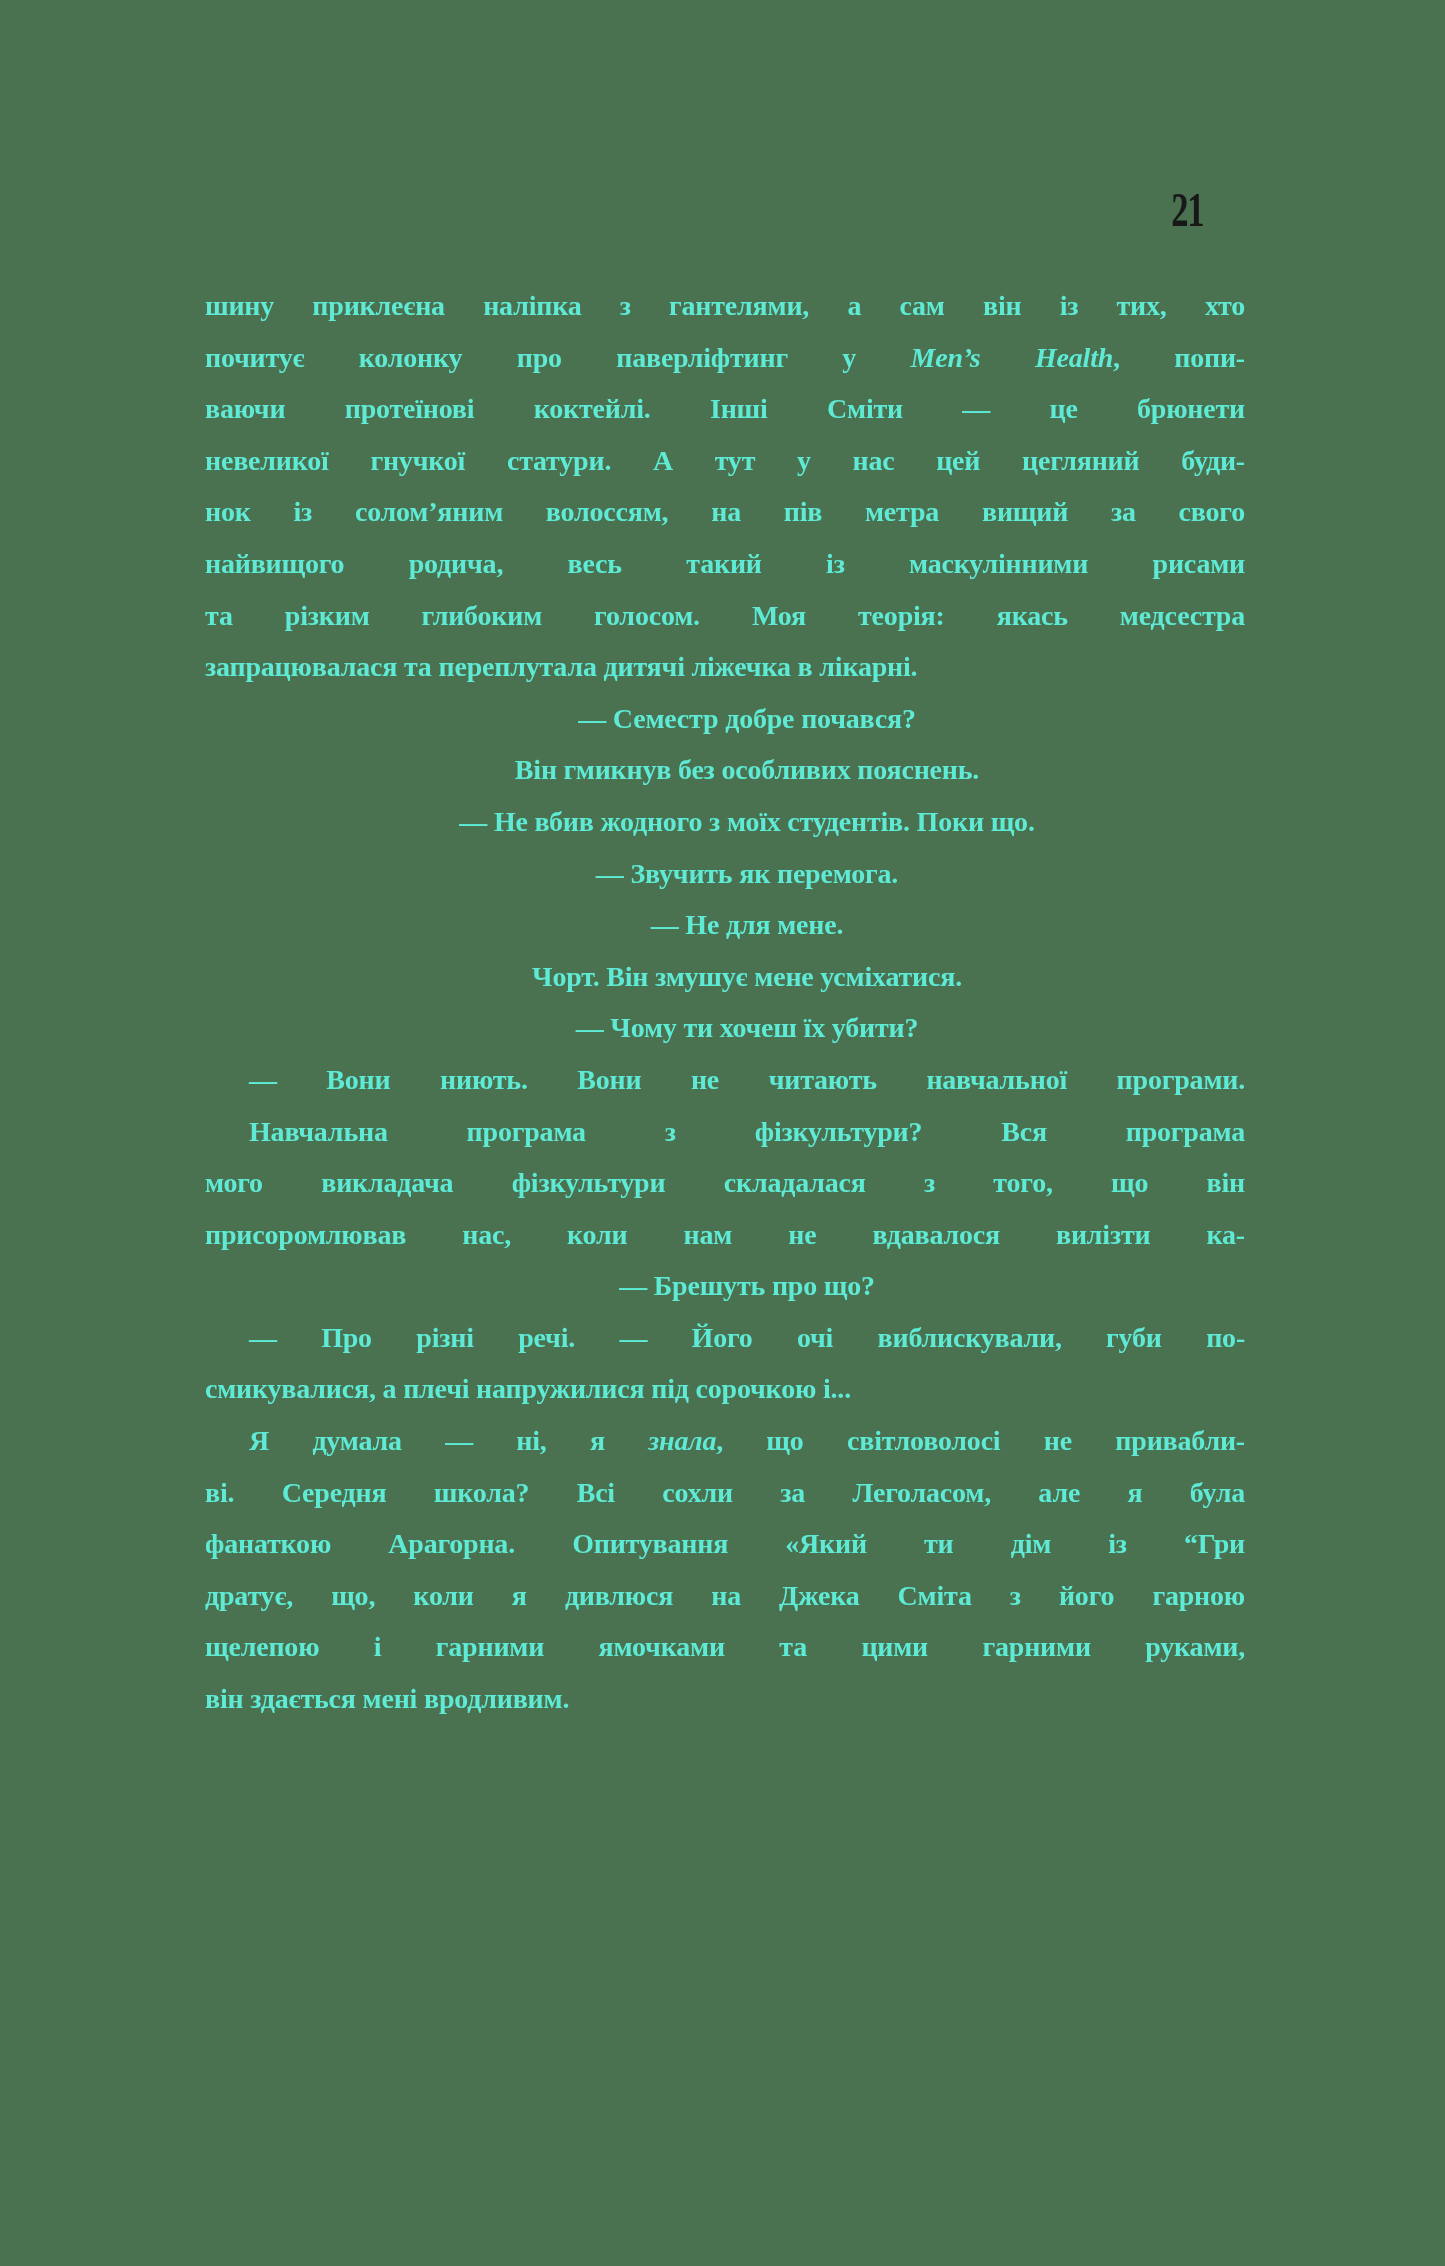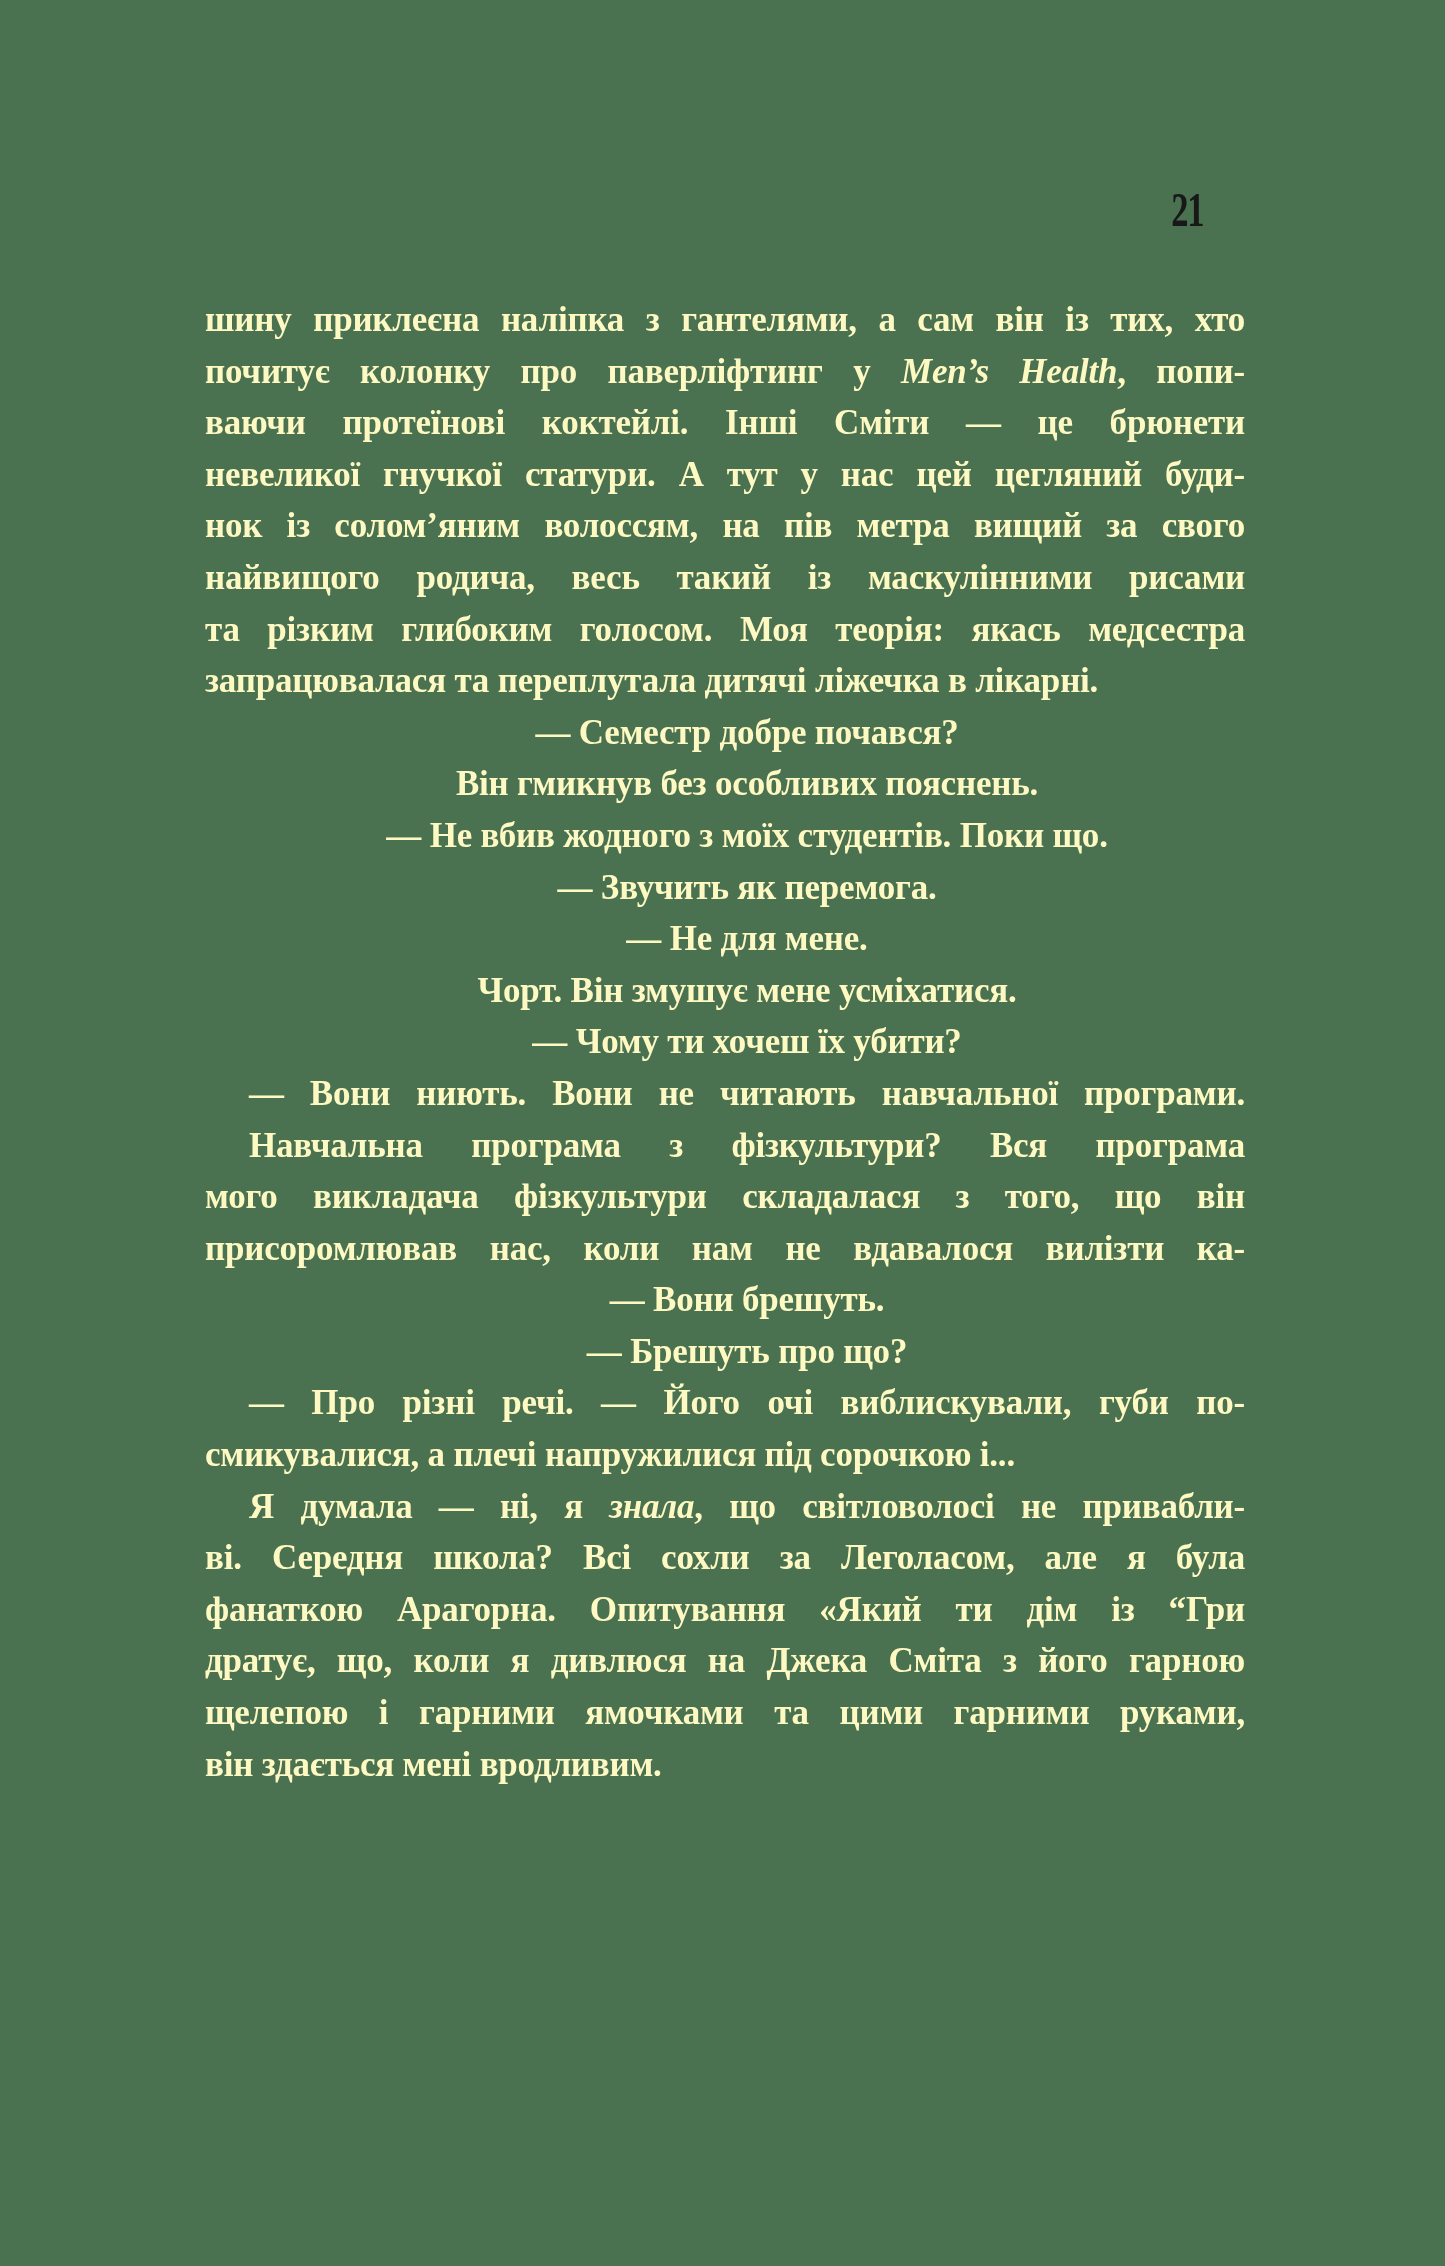--- a/index.html
+++ b/index.html
@@ -28,26 +28,26 @@
     font-weight: 700;
     line-height: 1;
     color: #181818;
     letter-spacing: -2px;
     transform: scaleX(0.72);
     transform-origin: right top;
   }
   .text-block {
     position: absolute;
     left: 165px;
-    top: 294px;
+    top: 280px;
     width: 1040px;
-    font-size: 35px;
+    font-size: 28px;
     line-height: 51.6px;
     letter-spacing: -0.2px;
-    color: #fef9c3;
+    color: #5eead4;
     font-weight: 600;
   }
   .line {
     min-height: 51.6px;
     text-align: left;
   }
   .line.j {
     text-align: justify;
     text-align-last: justify;
   }
@@ -79,21 +79,20 @@
       <div class="line ind"><span>Він гмикнув без особливих пояснень.</span></div>
       <div class="line ind"><span>— Не вбив жодного з моїх студентів. Поки що.</span></div>
       <div class="line ind"><span>— Звучить як перемога.</span></div>
       <div class="line ind"><span>— Не для мене.</span></div>
       <div class="line ind"><span>Чорт. Він змушує мене усміхатися.</span></div>
       <div class="line ind"><span>— Чому ти хочеш їх убити?</span></div>
       <div class="line j ind"><span>— Вони ниють. Вони не читають навчальної програми.</span></div>
       <div class="line j ind"><span>Навчальна програма з фізкультури? Вся програма</span></div>
       <div class="line j"><span>мого викладача фізкультури складалася з того, що він</span></div>
       <div class="line j"><span>присоромлював нас, коли нам не вдавалося вилізти ка-</span></div>
-      <div class="line ind"><span>— Вони брешуть.</span></div>
       <div class="line ind"><span>— Брешуть про що?</span></div>
       <div class="line j ind"><span>— Про різні речі. — Його очі виблискували, губи по-</span></div>
       <div class="line"><span>смикувалися, а плечі напружилися під сорочкою і...</span></div>
       <div class="line j ind"><span>Я думала — ні, я </span><em>знала</em><span>, що світловолосі не привабли-</span></div>
       <div class="line j"><span>ві. Середня школа? Всі сохли за Леголасом, але я була</span></div>
       <div class="line j"><span>фанаткою Арагорна. Опитування «Який ти дім із “Гри</span></div>
       <div class="line j"><span>дратує, що, коли я дивлюся на Джека Сміта з його гарною</span></div>
       <div class="line j"><span>щелепою і гарними ямочками та цими гарними руками,</span></div>
       <div class="line"><span>він здається мені вродливим.</span></div>
     </div>

